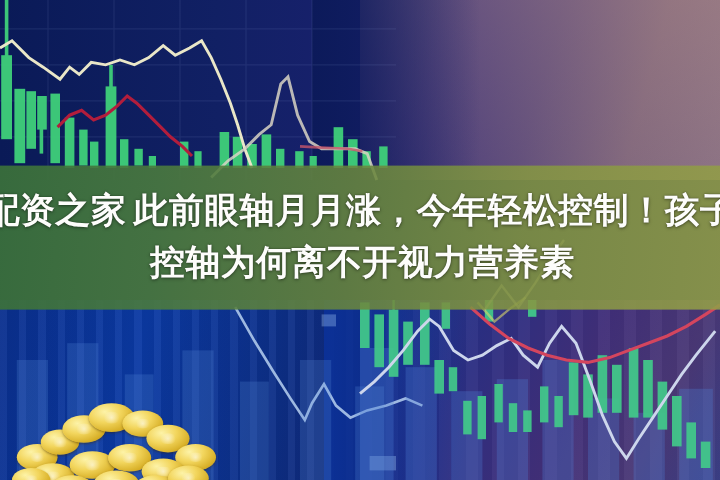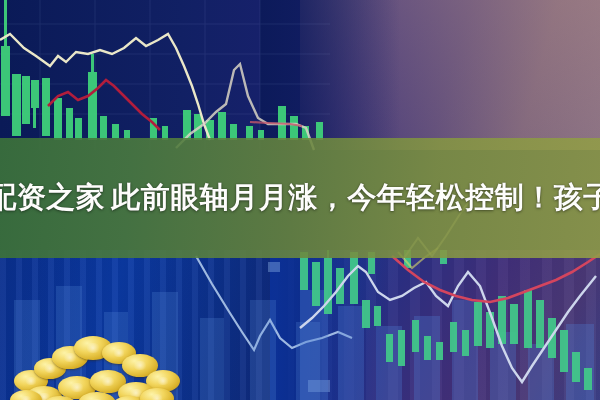--- a/index.html
+++ b/index.html
@@ -283,16 +283,17 @@
     <div class="coin" style="left:70px; top:62px; width:38px;height:23px;"></div>
     <div class="coin" style="left:104px;top:66px; width:34px;height:21px;"></div>
     <div class="coin coin-blur" style="left:132px;top:58px; width:34px;height:21px;"></div>
   </div>
 
   <div class="band">
     <div class="band-inner">
       <div class="headline">
         <span class="brand">配资之家</span><span>此前眼轴月月涨，今年轻松控制！孩子</span>
       </div>
+      <div class="headline line2">控轴为何离不开视力营养素</div>
     </div>
   </div>
 
 </div>
 
 </body></html>

